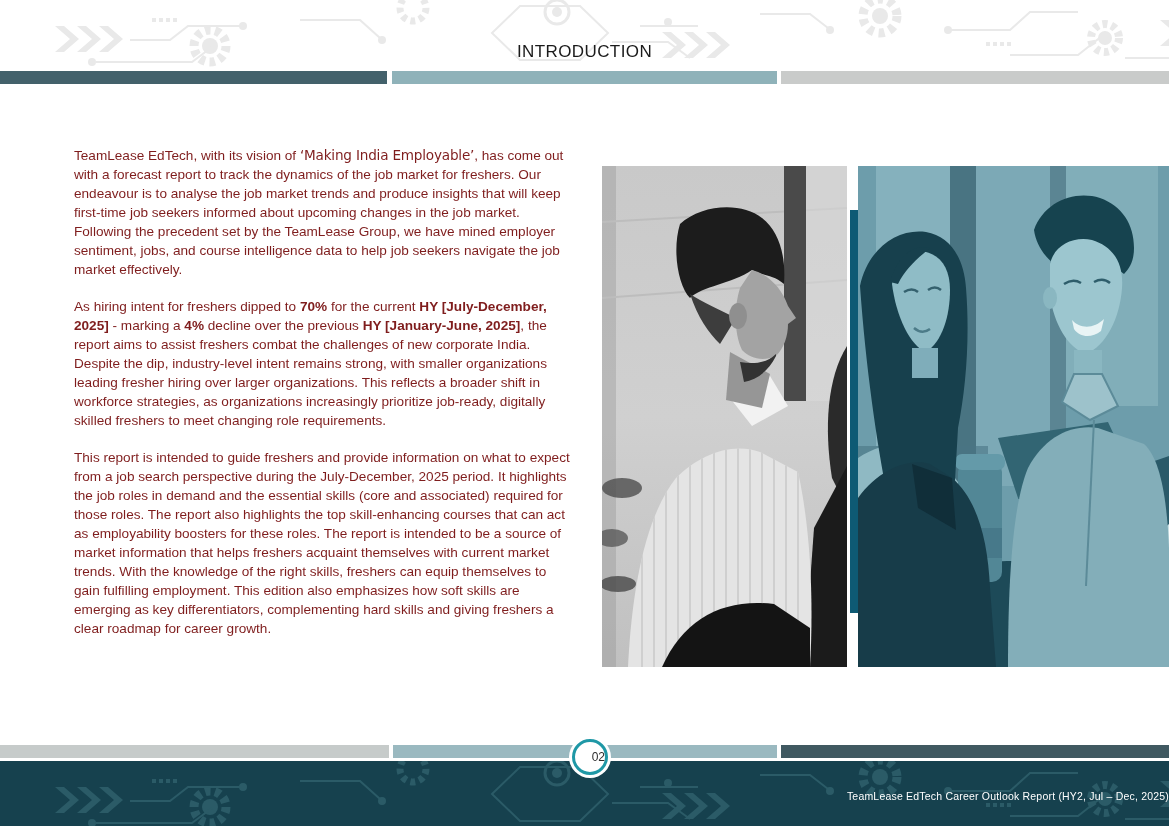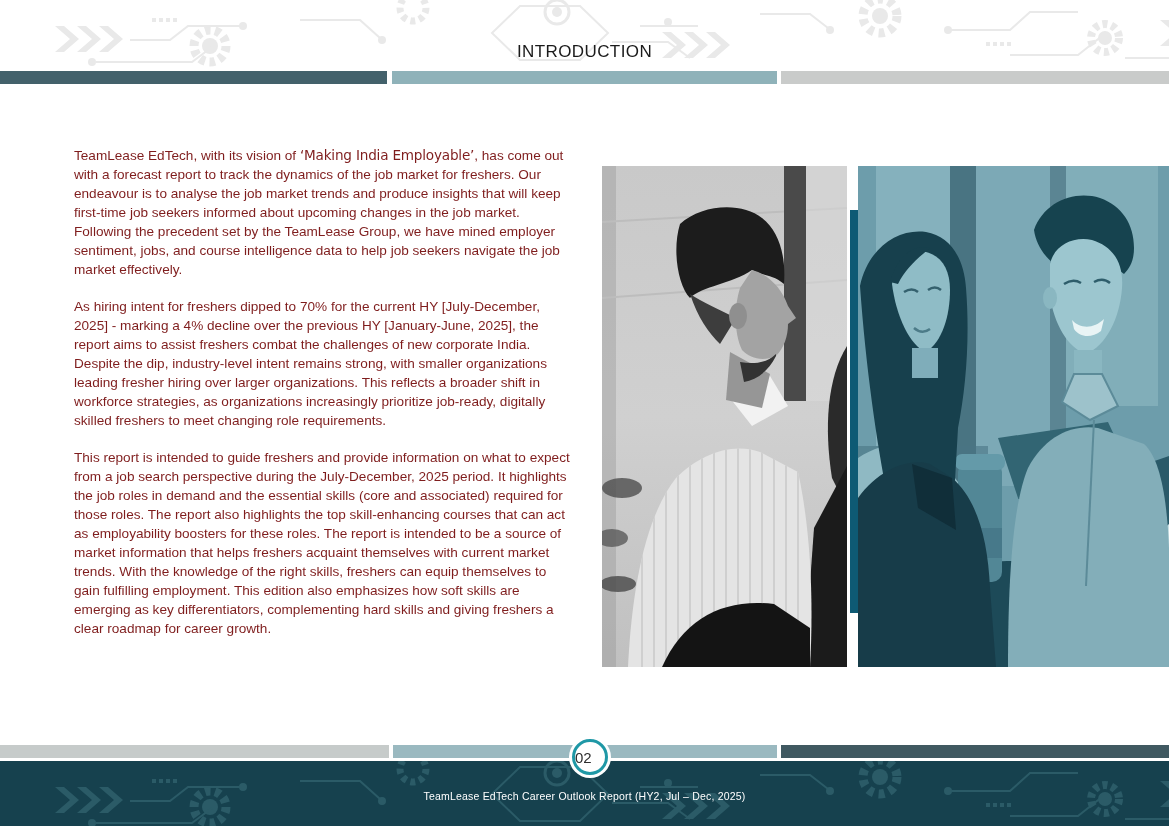--- a/index.html
+++ b/index.html
@@ -19,38 +19,38 @@
   .bar-top-teal {top:71px;left:392px;width:385px;background:#8fb2b9;}
   .bar-top-gray {top:71px;left:781px;width:388px;background:#c9cbca;}
   .bar-bot-gray {top:745px;left:0;    width:389px;background:#c6cbca;}
   .bar-bot-teal {top:745px;left:393px;width:384px;background:#9ab9c0;}
   .bar-bot-dark {top:745px;left:781px;width:388px;background:#405961;}
 
   
   .copy{position:absolute;left:74px;top:146px;width:496px;
         font-size:13.6px;line-height:19px;color:#7f1d1d;}
   .copy p{margin:0 0 18px 0;}
-  .copy .b{font-weight:400;text-align:right;}
+  .copy .b{font-weight:700;text-align:right;}
   .copy .alt{font-family:"DejaVu Sans",sans-serif;letter-spacing:-.2px;}
 
   
   .photo-left{position:absolute;left:602px;top:166px;width:245px;height:501px;}
   .photo-divider{position:absolute;left:850px;top:210px;width:8px;height:403px;background:#0e5a74;}
   .photo-right{position:absolute;left:858px;top:166px;width:311px;height:501px;}
 
   
   .pagenum{position:absolute;left:572px;top:739px;width:30px;height:30px;border-radius:50%;
            background:#ffffff;border:3px solid #1f98a6;box-shadow:0 0 0 3px #ffffff;
-           display:flex;align-items:center;justify-content:flex-start;z-index:6;
-           font-size:15px;color:#2e2e2e;}
+           display:flex;align-items:center;justify-content:flex-end;z-index:6;
+           font-size:12px;color:#2e2e2e;}
 
   
   .footer{position:absolute;top:761px;left:0;width:1169px;height:65px;background:#16414e;overflow:hidden;}
   .footer-pattern{color:#2b5b67;}
-  .footer-text{position:absolute;top:29px;left:0;width:100%;text-align:center;
+  .footer-text{position:absolute;top:29px;left:0;width:100%;text-align:right;
                color:#ffffff;font-size:10.5px;letter-spacing:.2px;}
 </style>
 </head>
 <body>
 
 <svg width="0" height="0" style="position:absolute" aria-hidden="true">
   <defs>
     <g id="circuit" fill="none" stroke="currentColor" stroke-width="2">
       <g stroke="none" fill="currentColor">
         <path d="M55 26 l15 13 -15 13 9 0 15 -13 -15 -13 z"></path>

